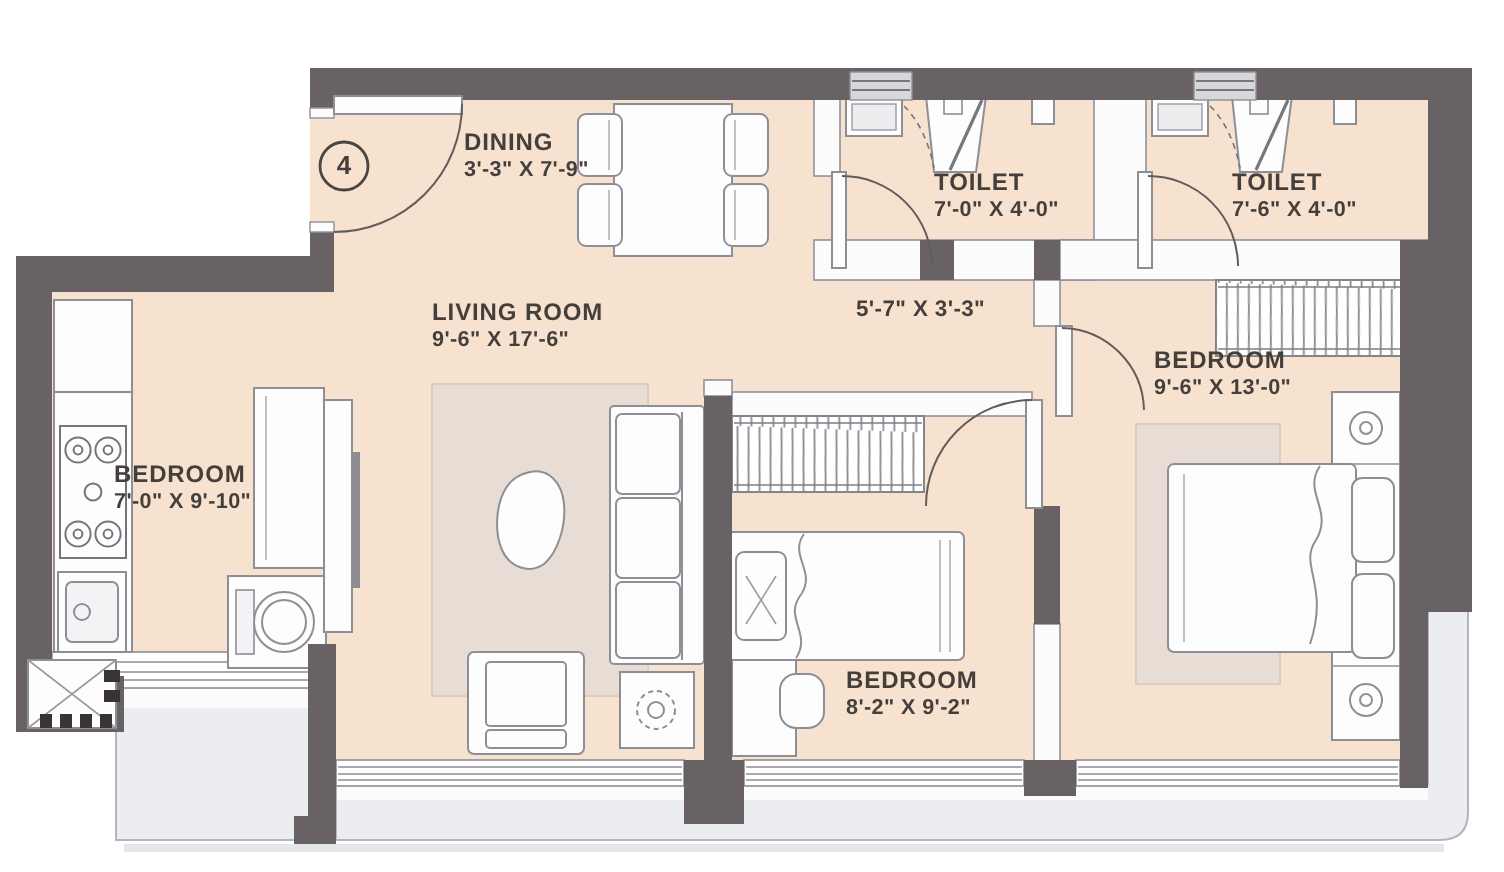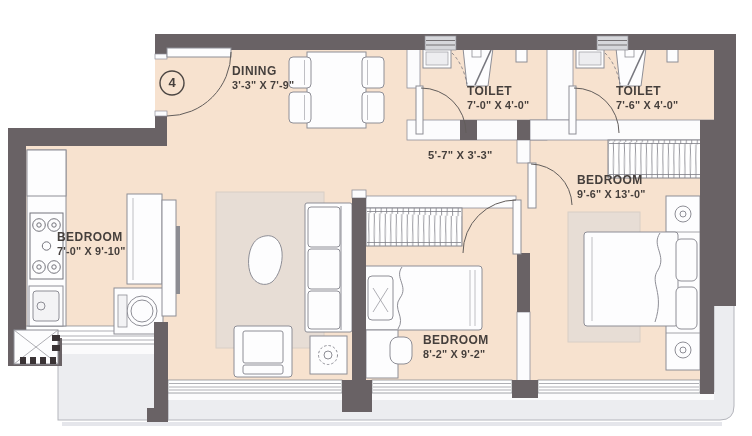--- a/index.html
+++ b/index.html
@@ -261,20 +261,24 @@
   <circle cx="172" cy="83" r="12" fill="none" stroke="#4c4643" stroke-width="1.4"></circle>
 </svg>
 
   <div class="unit" style="left:160px;top:71px;">4</div>
 
   <div class="lbl" style="left:232px;top:65px;">
     <span class="name">DINING</span>
     <span class="dims">3'-3" X 7'-9"</span>
   </div>
 
+  <div class="lbl" style="left:216px;top:150px;">
+    <span class="name">LIVING ROOM</span>
+    <span class="dims">9'-6" X 17'-6"</span>
+  </div>
 
   <div class="lbl" style="left:57px;top:231px;">
     <span class="name">BEDROOM</span>
     <span class="dims">7'-0" X 9'-10"</span>
   </div>
 
   <div class="lbl" style="left:467px;top:85px;">
     <span class="name">TOILET</span>
     <span class="dims">7'-0" X 4'-0"</span>
   </div>

